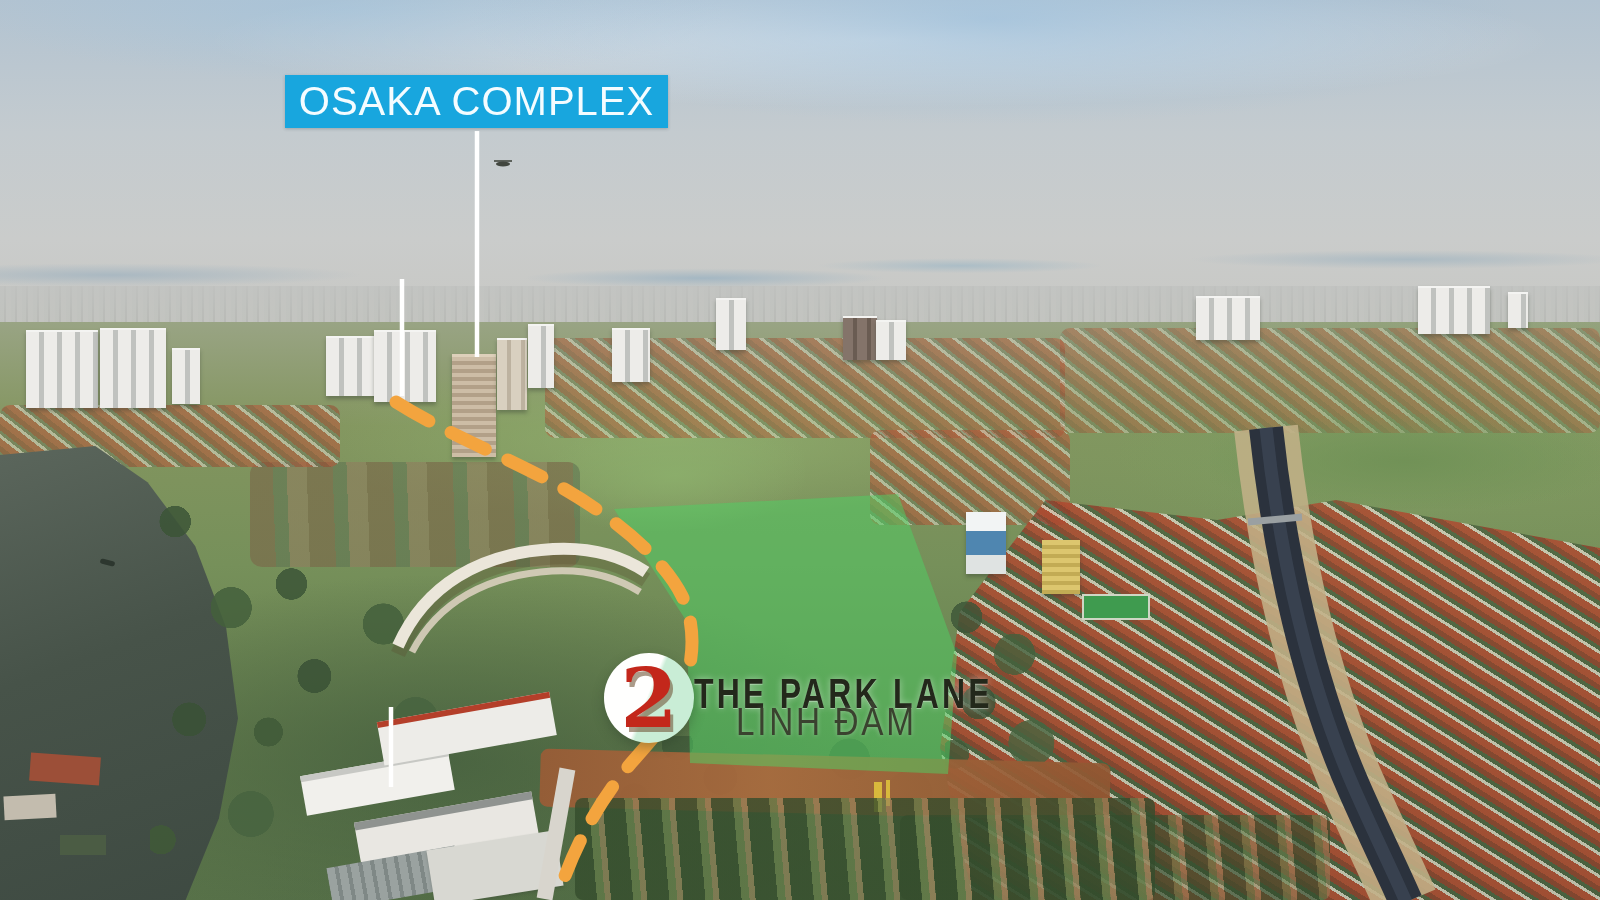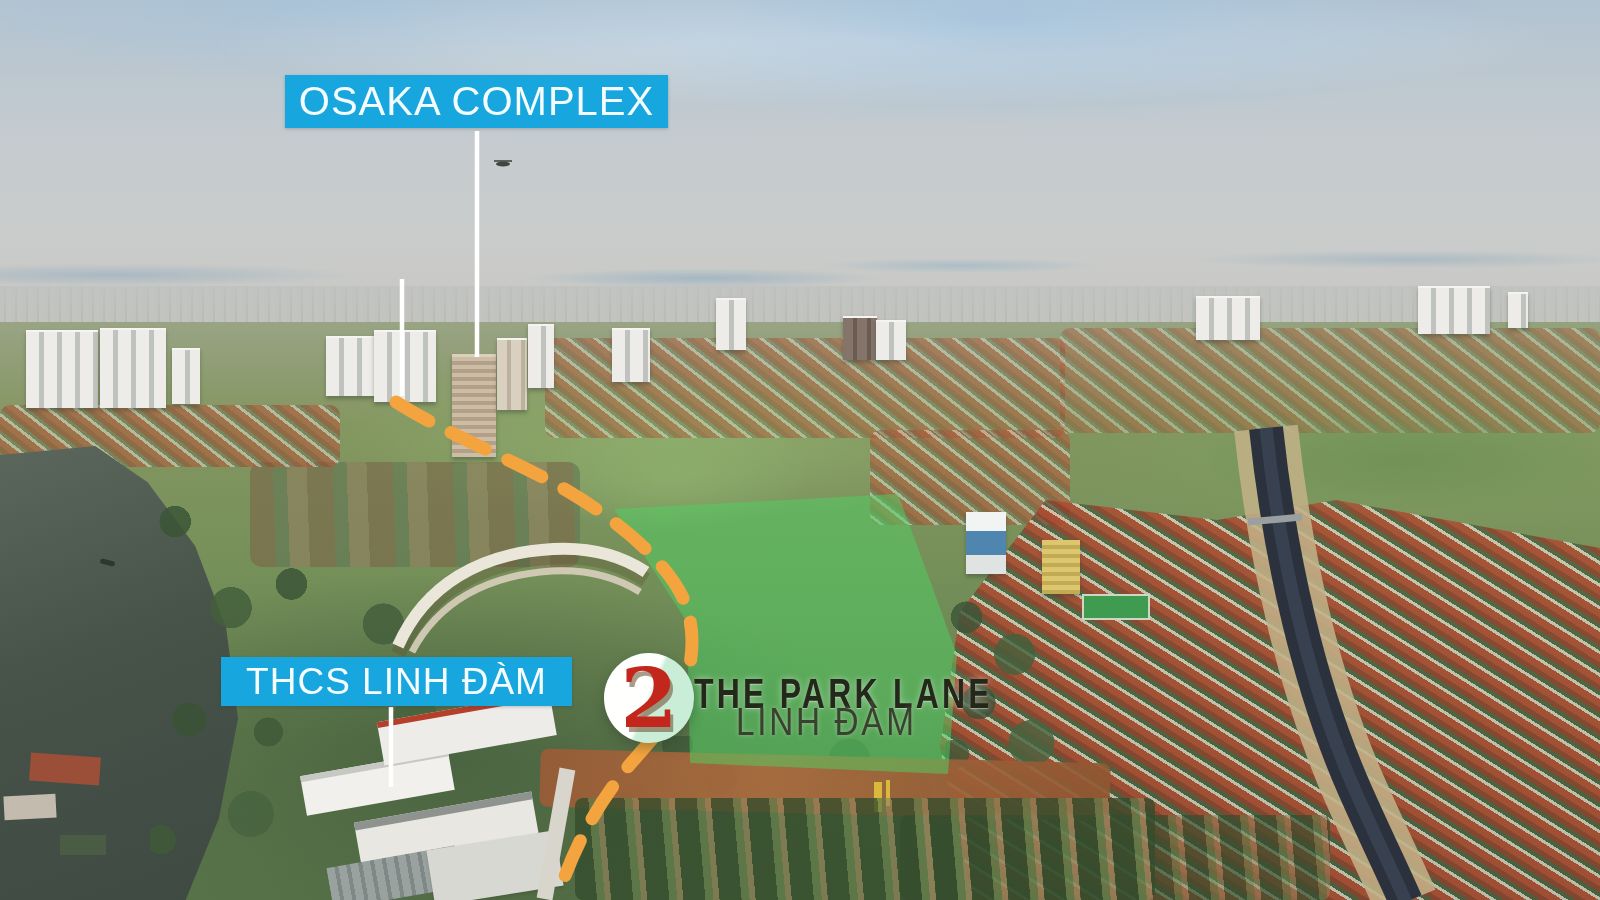--- a/index.html
+++ b/index.html
@@ -158,21 +158,20 @@
     <line class="leader" x1="402" y1="279" x2="402" y2="396"></line>
     <line class="leader" x1="391" y1="707" x2="391" y2="787"></line>
 
     <g>
       <ellipse cx="503" cy="164" rx="7" ry="2.6" fill="#41463f"></ellipse>
       <line x1="494" y1="161" x2="512" y2="161" stroke="#41463f" stroke-width="1.6"></line>
     </g>
   </svg>
 
   <div class="abs label" style="left:285px;top:75px;width:383px;height:53px;font-size:40px;">OSAKA COMPLEX</div>
-  <div class="abs label" style="left:221px;top:657px;width:351px;height:49px;font-size:37px;">THCS LINH ĐÀM</div>
 
   <div class="abs badge" style="left:604px;top:653px;">
     <span>2</span>
   </div>
   <div class="abs pname" style="left:694px;top:669px;">THE PARK LANE</div>
   <div class="abs ploc" style="left:736px;top:700px;">LINH ĐÀM</div>
 
 </div>
 
 </body></html>

